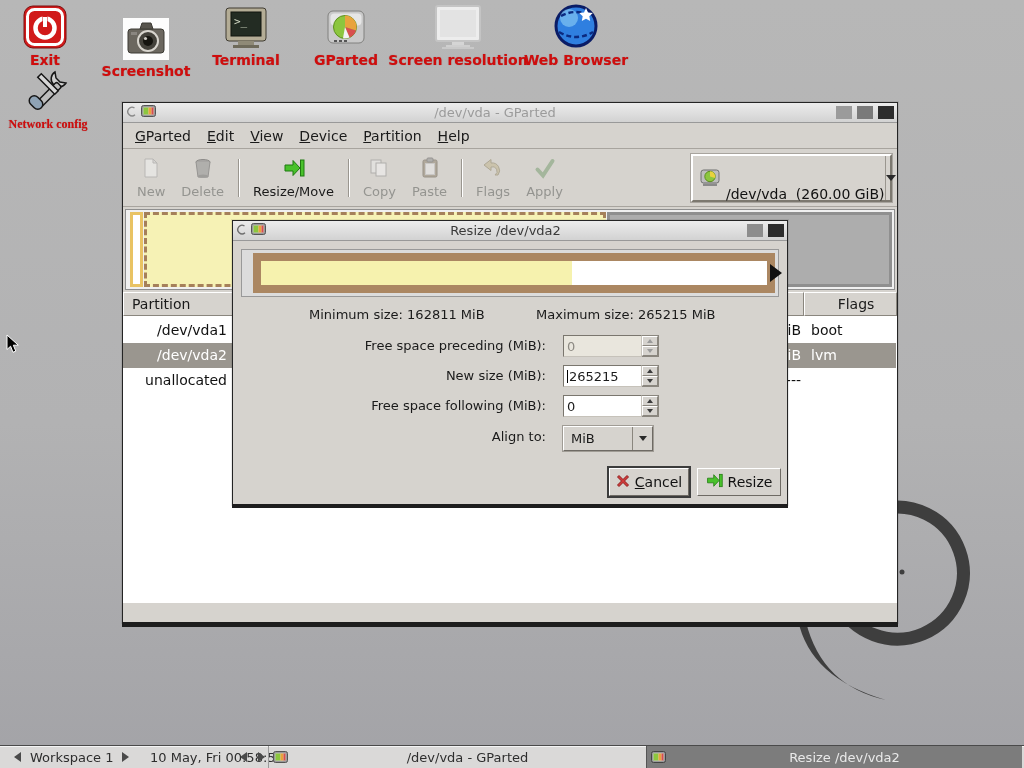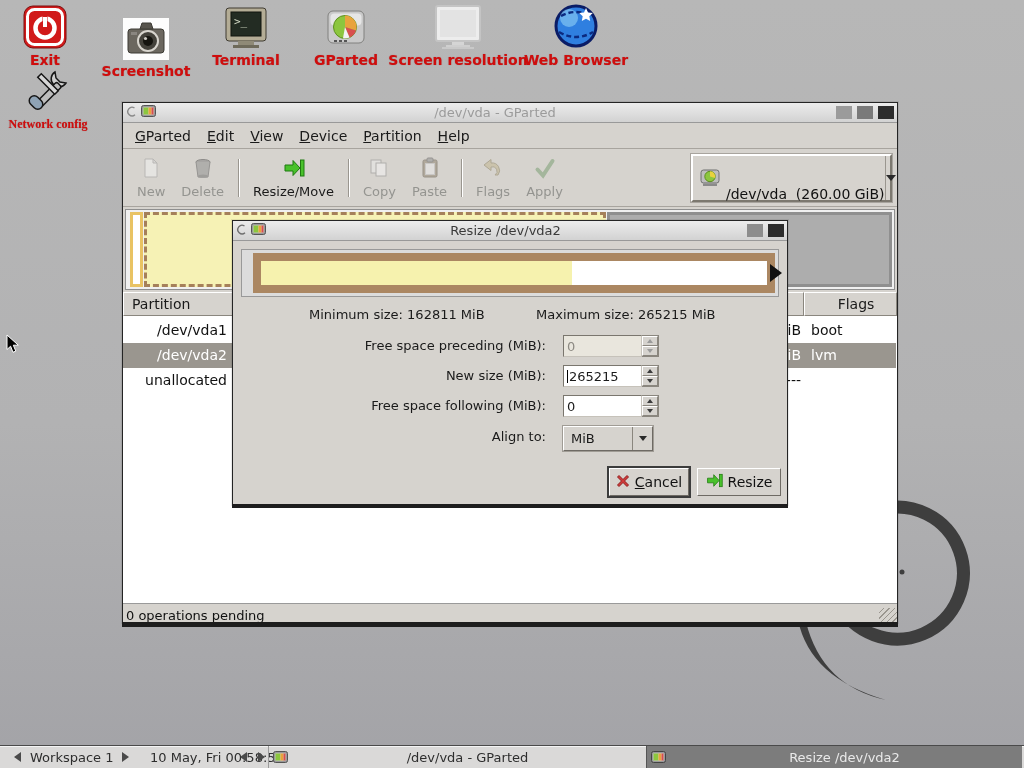--- a/index.html
+++ b/index.html
@@ -348,24 +348,20 @@
         <span class="c-size">iB</span>
         <span class="c-flags">lvm</span>
       </div>
       <div class="trow" style="top:76px;">
         <span class="c-part">unallocated</span>
         <span class="c-size">---</span>
         <span class="c-flags"></span>
       </div>
     </div>
 
-    <div class="statusbar">
-      <span>0 operations pending</span>
-      <span class="grip"></span>
-    </div>
     <div class="win-bottom"></div>
   </div>
 
   <div class="window z20" style="left:232px;top:220px;width:554px;height:283px;">
     <div class="titlebar">
       <span>
         <svg width="12" height="12" viewBox="0 0 12 12">
             <path d="M8.5 2 A4.3 4.3 0 1 0 9 8.8" fill="none" stroke="#6e6e6e" stroke-width="1.4"></path>
           </svg>
       </span>

